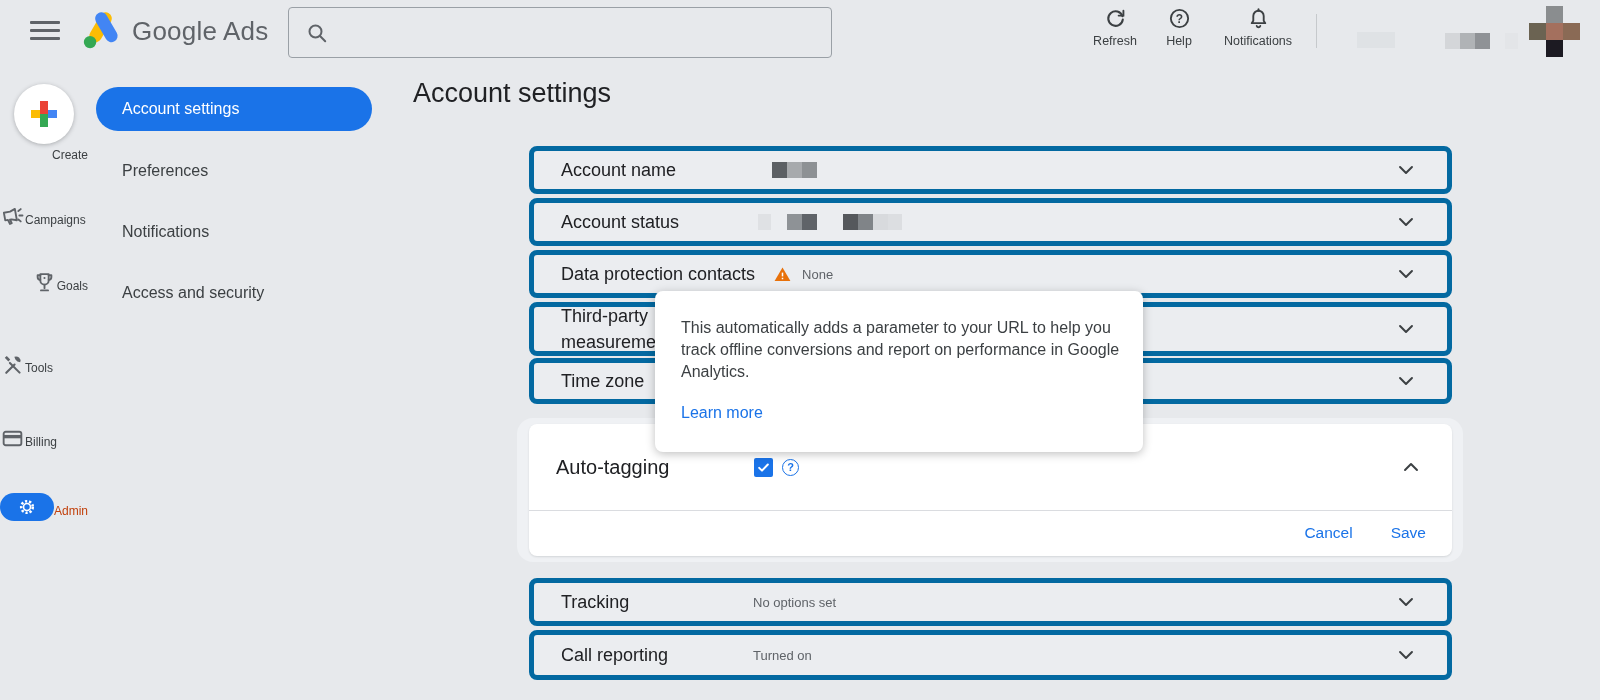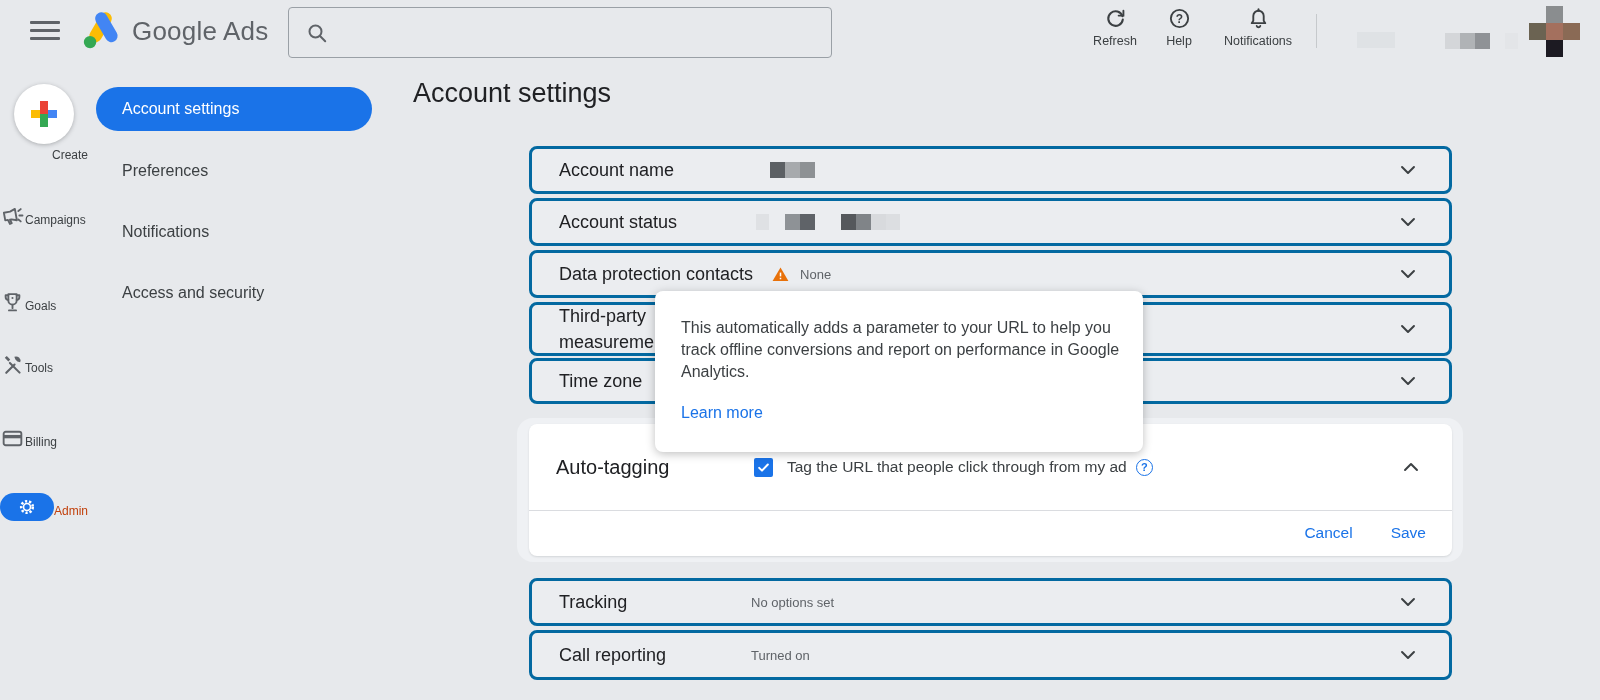--- a/index.html
+++ b/index.html
@@ -37,21 +37,21 @@
   .admin-pill { width:54px; height:28px; background:#1a73e8; border-radius:14px; display:flex; align-items:center; justify-content:center; }
   .admin-pill svg { width:20px; height:20px; }
   .rail-item.admin .rail-label2 { color:#c2410c; }
 
   
   .subnav-pill { position:absolute; left:96px; top:87px; width:276px; height:44px; background:#1a73e8; border-radius:22px; display:flex; align-items:center; padding-left:26px; color:#fff; font-size:16px; cursor:pointer; }
   .subnav-link { position:absolute; left:122px; font-size:16px; color:#3c4043; cursor:pointer; }
 
   
   .page-title { position:absolute; left:413px; top:78px; font-size:27px; font-weight:400; color:#202124; }
-  .srow { position:absolute; left:529px; width:923px; background:#ebedf0; border:3px solid #0369a1; border-radius:8px; display:flex; align-items:center; padding-left:27px; cursor:pointer; }
+  .srow { position:absolute; left:529px; width:923px; background:#ebedf0; border:5px solid #0369a1; border-radius:8px; display:flex; align-items:center; padding-left:27px; cursor:pointer; }
   .srow .rlabel { font-size:18px; font-weight:500; color:#202124; }
   .rlabel.w192 { width:192px; flex:none; }
   .rlabel.wrap { width:132px; flex:none; line-height:26px; }
   .rvalue { font-size:13px; color:#5f6368; }
   .chev { position:absolute; right:30px; top:50%; margin-top:-11px; width:22px; height:22px; }
   .warn { width:19px; height:19px; margin-right:10px; margin-left:2px; }
 
   
   .expand-halo { position:absolute; left:517px; top:418px; width:946px; height:144px; background:#eff1f4; border-radius:16px; }
   .expand-card { position:absolute; left:529px; top:424px; width:923px; height:132px; background:#fff; border-radius:8px; box-shadow:0 1px 2px rgba(60,64,67,.15); }
@@ -156,21 +156,21 @@
     <div class="rail-label" style="top:82px;">Create</div>
 
     <div class="rail-item" style="top:138px;">
       <svg viewBox="0 0 24 24" fill="none" stroke="#5f6368" stroke-width="1.8" stroke-linejoin="round">
         <path d="M4.5 10.5v4h2.6l1.2 4.1 1.9-.5-1.1-3.6h1.4l5 1.8V5.2l-5 1.8H4.5z" transform="rotate(-10 12 12)"></path>
         <path d="M17.6 6.8l2.3-1.9M18.6 11h3M17.6 14.8l2.3 1.9" stroke-linecap="round"></path>
       </svg>
       <span class="rail-label2">Campaigns</span>
     </div>
 
-    <div class="rail-item" style="top:224px;">
+    <div class="rail-item" style="top:204px;justify-content:flex-end;">
       <svg viewBox="0 0 24 24" fill="none" stroke="#5f6368" stroke-width="1.8" stroke-linecap="round" stroke-linejoin="round">
         <path d="M8 4h8v6a4 4 0 0 1-8 0V4z"></path>
         <path d="M8 5H5.4v1.6A3 3 0 0 0 8 9.6"></path>
         <path d="M16 5h2.6v1.6A3 3 0 0 1 16 9.6"></path>
         <path d="M12 14v3.4"></path>
           <path d="M8.6 19.6h6.8"></path>
         <circle cx="12" cy="7.6" r="1" fill="#5f6368" stroke="none"></circle>
       </svg>
       <span class="rail-label2">Goals</span>
     </div>
@@ -274,21 +274,20 @@
 
   <div class="expand-halo"></div>
   <div class="expand-card">
     <div class="expand-top">
       <span class="rlabel w192" style="font-size:20px;font-weight:500;color:#202124;">Auto-tagging</span>
       <div class="checkbox">
         <svg viewBox="0 0 18 18" fill="none" stroke="#fff" stroke-width="2.4" stroke-linecap="round" stroke-linejoin="round">
             <path d="M3.8 9.4 7.2 12.8 14.2 5.4"></path>
           </svg>
       </div>
-      <span class="cb-label">Tag the URL that people click through from my ad</span>
       <span class="qmark">?</span>
     </div>
     <svg class="chev-up" viewBox="0 0 24 24" fill="none" stroke="#3c4043" stroke-width="2.2" stroke-linecap="round" stroke-linejoin="round">
         <path d="M5.5 15.2 12 8.8 18.5 15.2"></path>
       </svg>
     <div class="expand-divider"></div>
     <div class="card-actions">
       <span class="txt-btn">Cancel</span>
       <span class="txt-btn">Save</span>
     </div>

